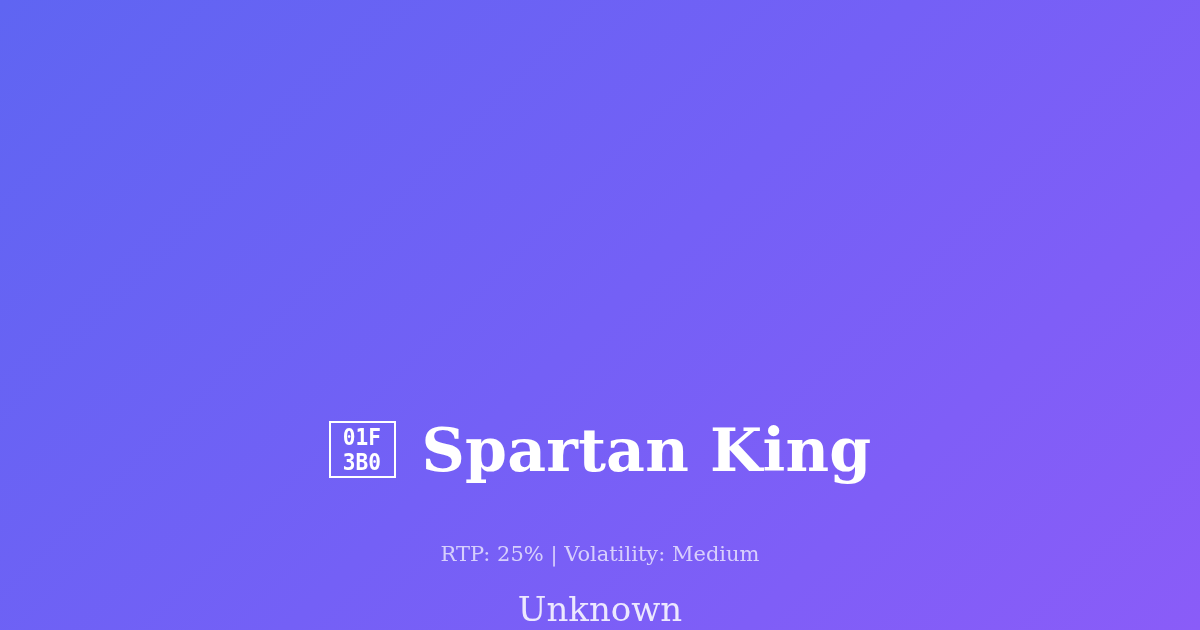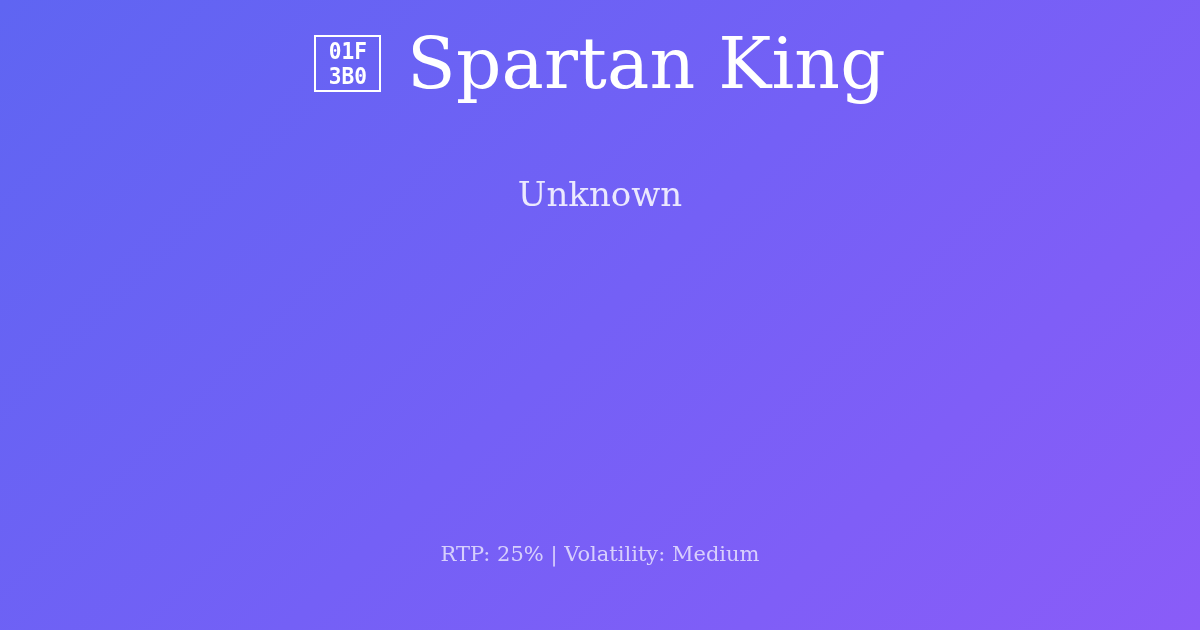--- a/index.html
+++ b/index.html
@@ -15,21 +15,21 @@
   }
 
   #og-card {
     position: relative;
     width: 1200px;
     height: 630px;
     box-sizing: border-box;
     display: flex;
     flex-direction: column;
     align-items: center;
-    justify-content: flex-start;
+    justify-content: flex-end;
     background-image: linear-gradient(135deg, #5f65f2 0%, #7460f6 50%, #8a5cf8 100%);
     background-color: #7460f6;
   }
 
   
   .title-row {
     display: flex;
     flex-direction: row;
     align-items: center;
     justify-content: center;
@@ -58,30 +58,30 @@
     color: #ffffff;
     font-size: 23px;
     line-height: 25px;
     height: 25px;
     transform: scaleX(0.92);
   }
 
   .game-title {
     color: #ffffff;
     font-family: "DejaVu Serif", "Liberation Serif", serif;
-    font-weight: 400;
-    font-size: 71px;
+    font-weight: 700;
+    font-size: 60px;
     line-height: 84px;
     white-space: nowrap;
     letter-spacing: 0.2px;
   }
 
   
   .game-subtitle {
-    margin-top: 20px;
+    margin-top: 56px;
     color: rgba(255, 255, 255, 0.86);
     font-family: "DejaVu Serif", "Liberation Serif", serif;
     font-weight: 400;
     font-size: 34px;
     line-height: 42px;
     white-space: nowrap;
   }
 
   
   .game-stats {

